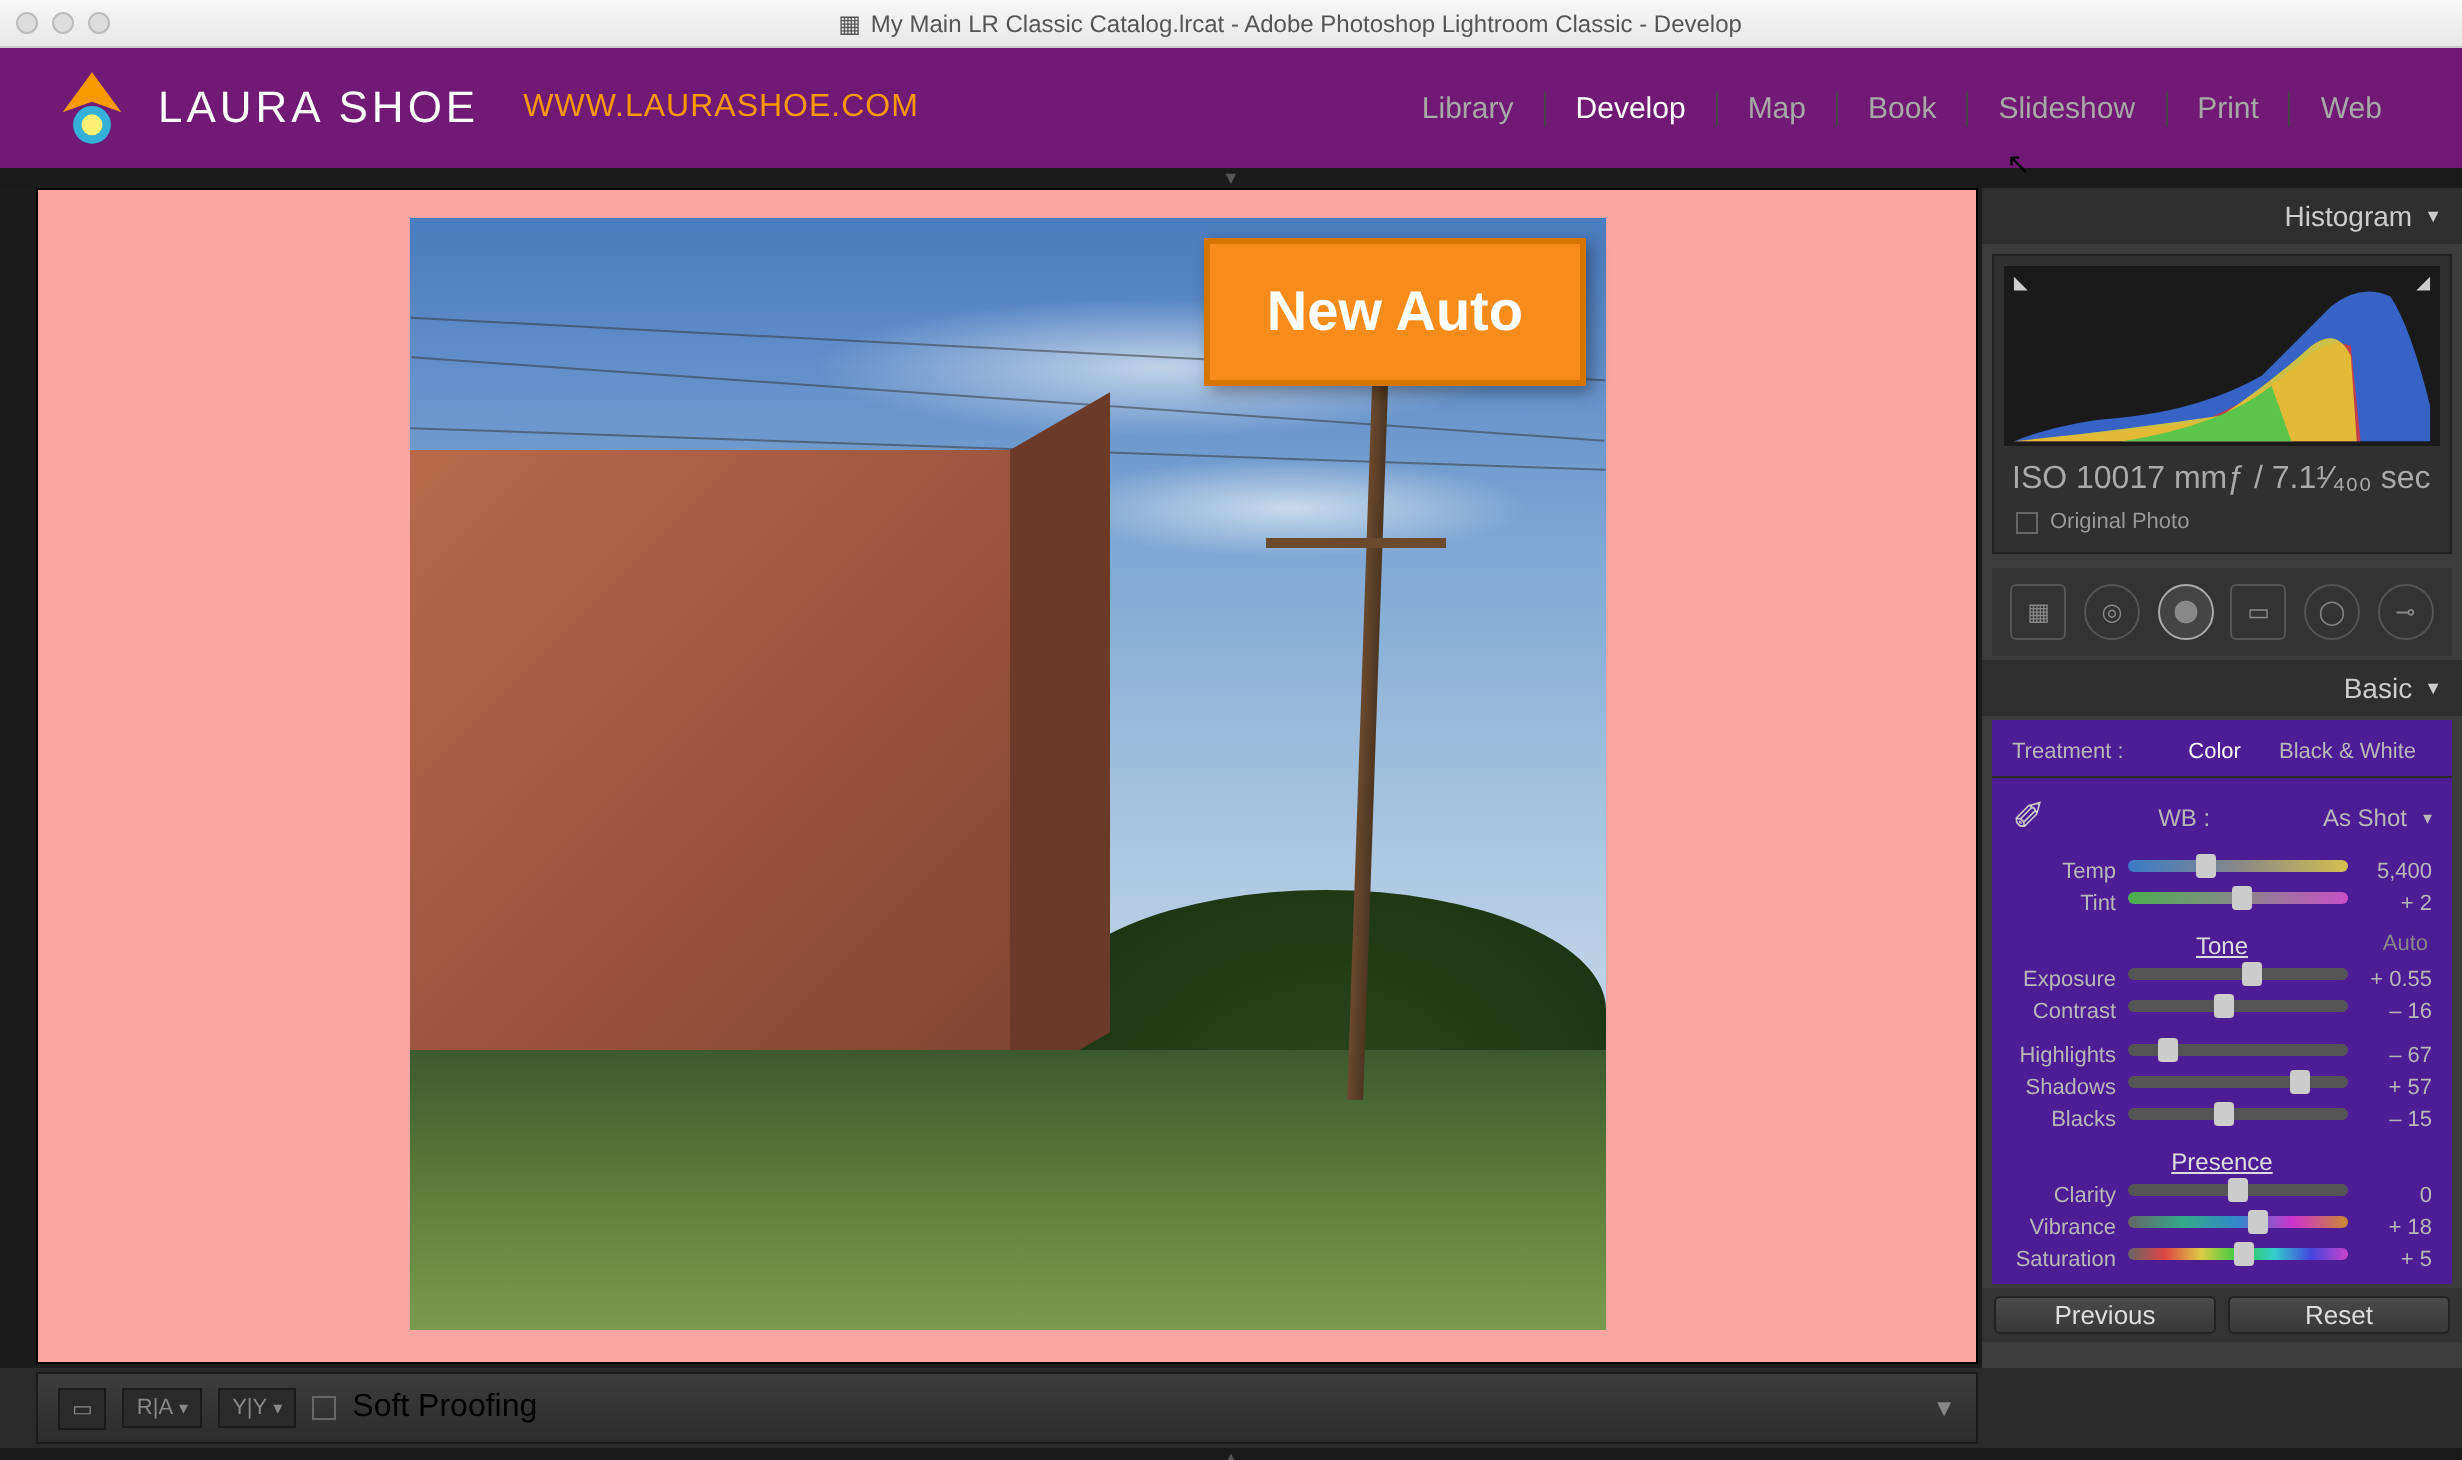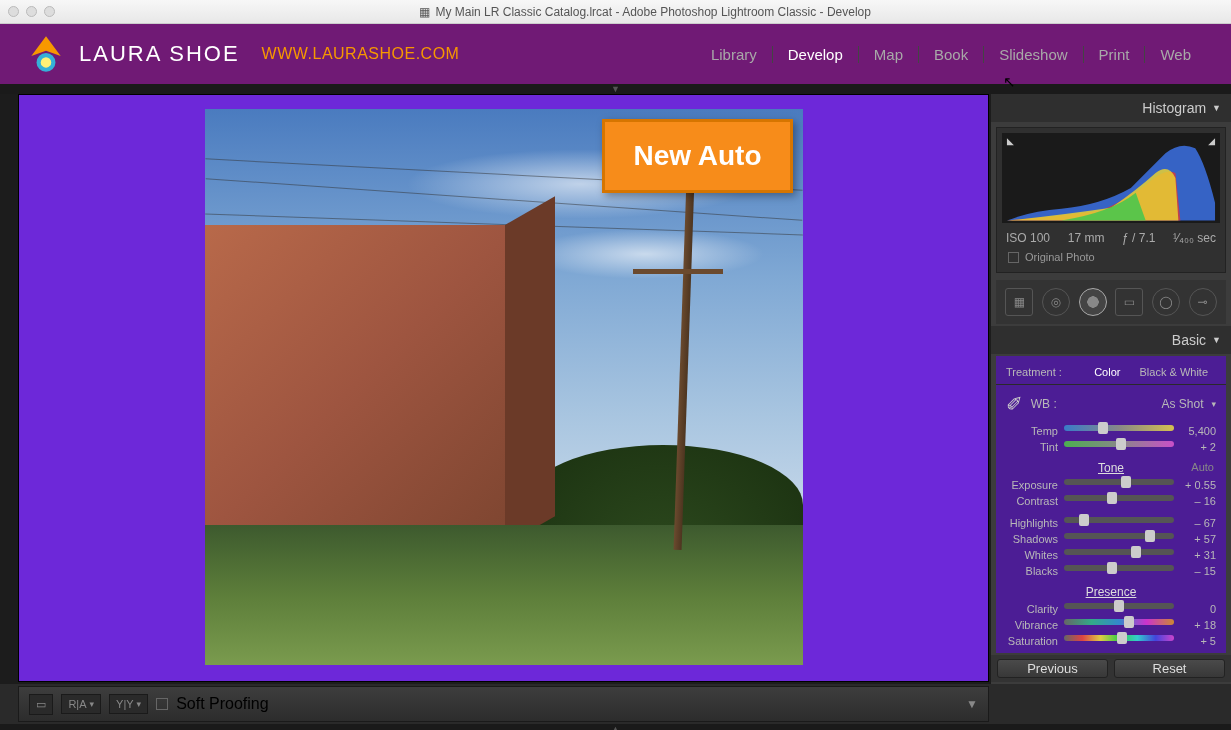--- a/index.html
+++ b/index.html
@@ -12,37 +12,37 @@
 .logo { display:flex; align-items:center; gap:12px;}
 .logo-mark { width:42px; height:42px; position:relative;}
 .logo-text { font-size:22px; font-weight:300; color:#fff; letter-spacing:2px;}
 .logo-url { font-size:16px; color:#f79800; letter-spacing:.5px; margin-left:10px;}
 .modules { position:absolute; right:25px; display:flex; align-items:center; gap:0;}
 .modules span { color:#a8a8a8; font-size:15px; padding:0 15px; cursor:pointer; border-right:1px solid #444;}
 .modules span.active { color:#fff; font-weight:500;}
 .modules span:last-child { border-right:none;}
 .collapse-arrow { text-align:center; color:#555; font-size:9px; height:10px; background:#1a1a1a;}
 .main { display:flex; height:calc(100% - 94px - 36px - 10px); background:#1c1c1c;}
-.canvas-wrap { flex:1; background:#6d28d9; border:1px solid #000; margin:0 2px 2px 18px; display:flex; align-items:flex-start; justify-content:center; position:relative; padding-top:14px;}
+.canvas-wrap { flex:1; background:#fca5a5; border:1px solid #000; margin:0 2px 2px 18px; display:flex; align-items:flex-start; justify-content:center; position:relative; padding-top:14px;}
 .canvas-img { width:598px; height:556px; position:relative;}
 .sky { position:absolute; inset:0; background:linear-gradient(180deg,#4a7bbf 0%, #7fa8d4 30%, #a8c5e0 55%, #c8d9ea 75%);}
 .cloud{position:absolute;background:radial-gradient(ellipse,rgba(255,255,255,.6),transparent 70%);}
 .building{position:absolute;left:0;bottom:120px;width:300px;height:320px;background:linear-gradient(135deg,#b8694a 0%,#9e5540 50%,#7d4530 100%);}
 .building::after{content:"";position:absolute;top:0;right:-50px;width:50px;height:100%;background:#6b3a28;transform:skewY(-30deg);transform-origin:top left;}
 .greenery{position:absolute;bottom:0;left:0;right:0;height:140px;background:linear-gradient(180deg,#3d5a2e 0%,#5d7e3a 50%,#7a9b4e 100%);}
 .trees{position:absolute;bottom:100px;right:0;width:280px;height:120px;background:radial-gradient(ellipse at center bottom,#2d4a1e,#1a3010);border-radius:60% 60% 0 0;}
 .pole{position:absolute;right:115px;bottom:115px;width:8px;height:370px;background:linear-gradient(90deg,#6b4a2e,#4d3520);transform:rotate(2deg);}
 .crossarm{position:absolute;right:80px;top:160px;width:90px;height:5px;background:#6b4a2e;}
 .wire{position:absolute;height:1px;background:rgba(50,50,50,.5);}
 .overlay-badge{position:absolute;top:10px;right:10px;background:#f78c1a;border:3px solid #d67500;color:#fff;font-size:28px;font-weight:700;padding:18px 28px;box-shadow:3px 3px 8px rgba(0,0,0,.35);}
 .rightpanel { width:240px; background:#3c3c3c; display:flex; flex-direction:column; font-size:12px; color:#b8b8b8; overflow:hidden;}
 .panel-header { background:#2f2f2f; padding:6px 10px; text-align:right; font-size:14px; color:#ccc; display:flex; justify-content:flex-end; align-items:center; gap:6px;}
 .histogram-box { background:#303030; margin:5px; padding:5px; border:1px solid #222;}
 .histogram-svg { width:100%; height:90px; background:#1a1a1a;}
-.histo-meta{display:flex;justify-content:space-between;padding:5px 4px 2px;font-size:12px;color:#aaa;}
+.histo-meta{display:flex;justify-content:flex-start;padding:5px 4px 2px;font-size:16px;color:#aaa;}
 .orig-photo{padding:4px 6px;font-size:11px;color:#999;display:flex;align-items:center;gap:6px;}
 .orig-photo .chk{width:11px;height:11px;border:1px solid #666;}
 .toolstrip{display:flex;gap:6px;padding:8px;background:#333;margin:2px 5px;justify-content:space-around;}
 .tool{width:28px;height:28px;border-radius:50%;border:1px solid #555;display:flex;align-items:center;justify-content:center;color:#888;cursor:pointer;}
 .tool.sq{border-radius:3px;}
 .tool.active{border-color:#aaa;background:radial-gradient(circle,#888 30%,#444 32%);}
 .basic-panel{background:#4c1d95;margin:2px 5px;padding:4px 0;}
 .treatment-row{display:flex;justify-content:space-between;align-items:center;padding:6px 10px;border-bottom:1px solid #2a2a2a;font-size:11px;}
 .treatment-row .opts span{padding:0 8px;cursor:pointer;}
 .treatment-row .opts span.sel{color:#fff;}
@@ -165,21 +165,21 @@
     <div class="basic-panel">
       <div class="treatment-row">
         <span>Treatment :</span>
         <span class="opts">
           <span class="sel">Color</span>
           <span>Black &amp; White</span>
         </span>
       </div>
       <div class="wb-row">
         <span class="eyedropper">✐</span>
-        <span style="flex:1;text-align:left">WB :</span>
+        <span style="flex:1;text-align:center">WB :</span>
         <span>As Shot</span>
         <span class="tri">▾</span>
       </div>
       <div class="slider-row">
           <span class="lbl">Temp</span>
           <div class="track temp">
             <div class="knob" style="left:35%"></div>
           </div>
           <span class="val">5,400</span>
         </div>
@@ -213,27 +213,20 @@
             <div class="knob" style="left:18%"></div>
           </div>
           <span class="val">– 67</span>
         </div>
       <div class="slider-row">
           <span class="lbl">Shadows</span>
           <div class="track">
             <div class="knob" style="left:78%"></div>
           </div>
           <span class="val">+ 57</span>
-        </div>
-      <div class="slider-row">
-          <span class="lbl">Whites</span>
-          <div class="track">
-            <div class="knob" style="left:65%"></div>
-          </div>
-          <span class="val">+ 31</span>
         </div>
       <div class="slider-row">
           <span class="lbl">Blacks</span>
           <div class="track">
             <div class="knob" style="left:44%"></div>
           </div>
           <span class="val">– 15</span>
         </div>
 
       <div class="section-title"><span>Presence</span></div>

